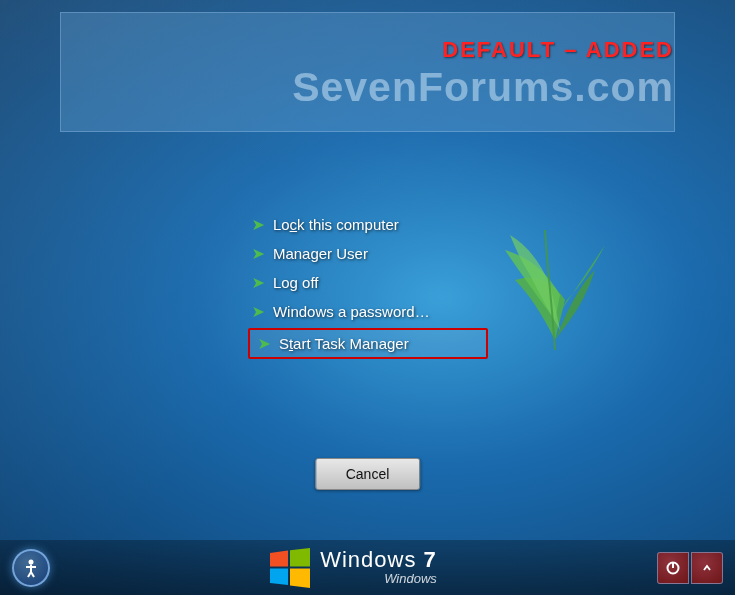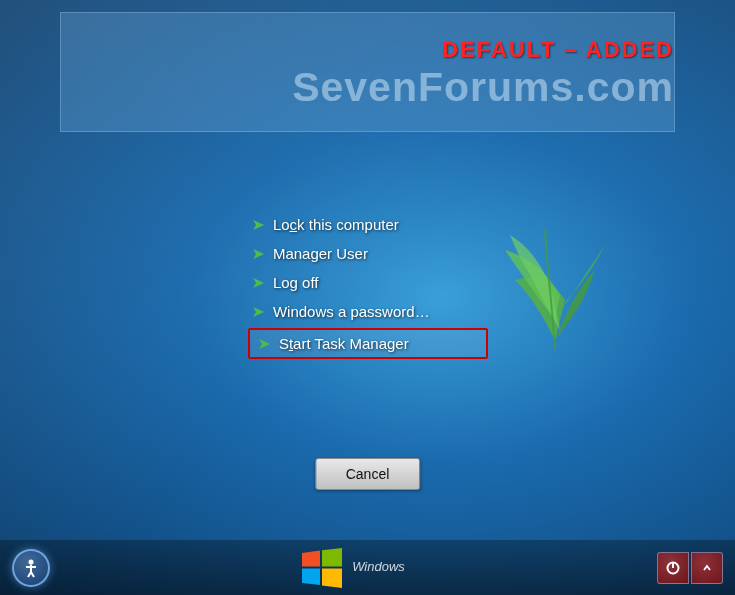--- a/index.html
+++ b/index.html
@@ -304,20 +304,23 @@
 
   <div class="windows-logo-area">
 
     <svg class="win-logo" viewBox="0 0 40 40" xmlns="http://www.w3.org/2000/svg">
       <path d="M0,5 L18,2.5 L18,18.5 L0,18.5 Z" fill="#f25022"></path>
       <path d="M20,2.2 L40,0 L40,18.5 L20,18.5 Z" fill="#7fba00"></path>
       <path d="M0,20.5 L18,20.5 L18,37 L0,35 Z" fill="#00a4ef"></path>
       <path d="M20,20.5 L40,20.5 L40,40 L20,37.5 Z" fill="#ffb900"></path>
     </svg>
     <div class="win-text">
+      <div class="win-name">
+        Windows <span>7</span>
+      </div>
       <div class="win-edition">Windows</div>
     </div>
   </div>
 
   <div class="power-btns">
     <div class="power-btn" title="Power">
       <svg width="16" height="16" viewBox="0 0 16 16" xmlns="http://www.w3.org/2000/svg">
         <circle cx="8" cy="8" r="5.5" stroke="white" stroke-width="2" fill="none"></circle>
         <line x1="8" y1="2" x2="8" y2="8" stroke="white" stroke-width="2"></line>
       </svg>

